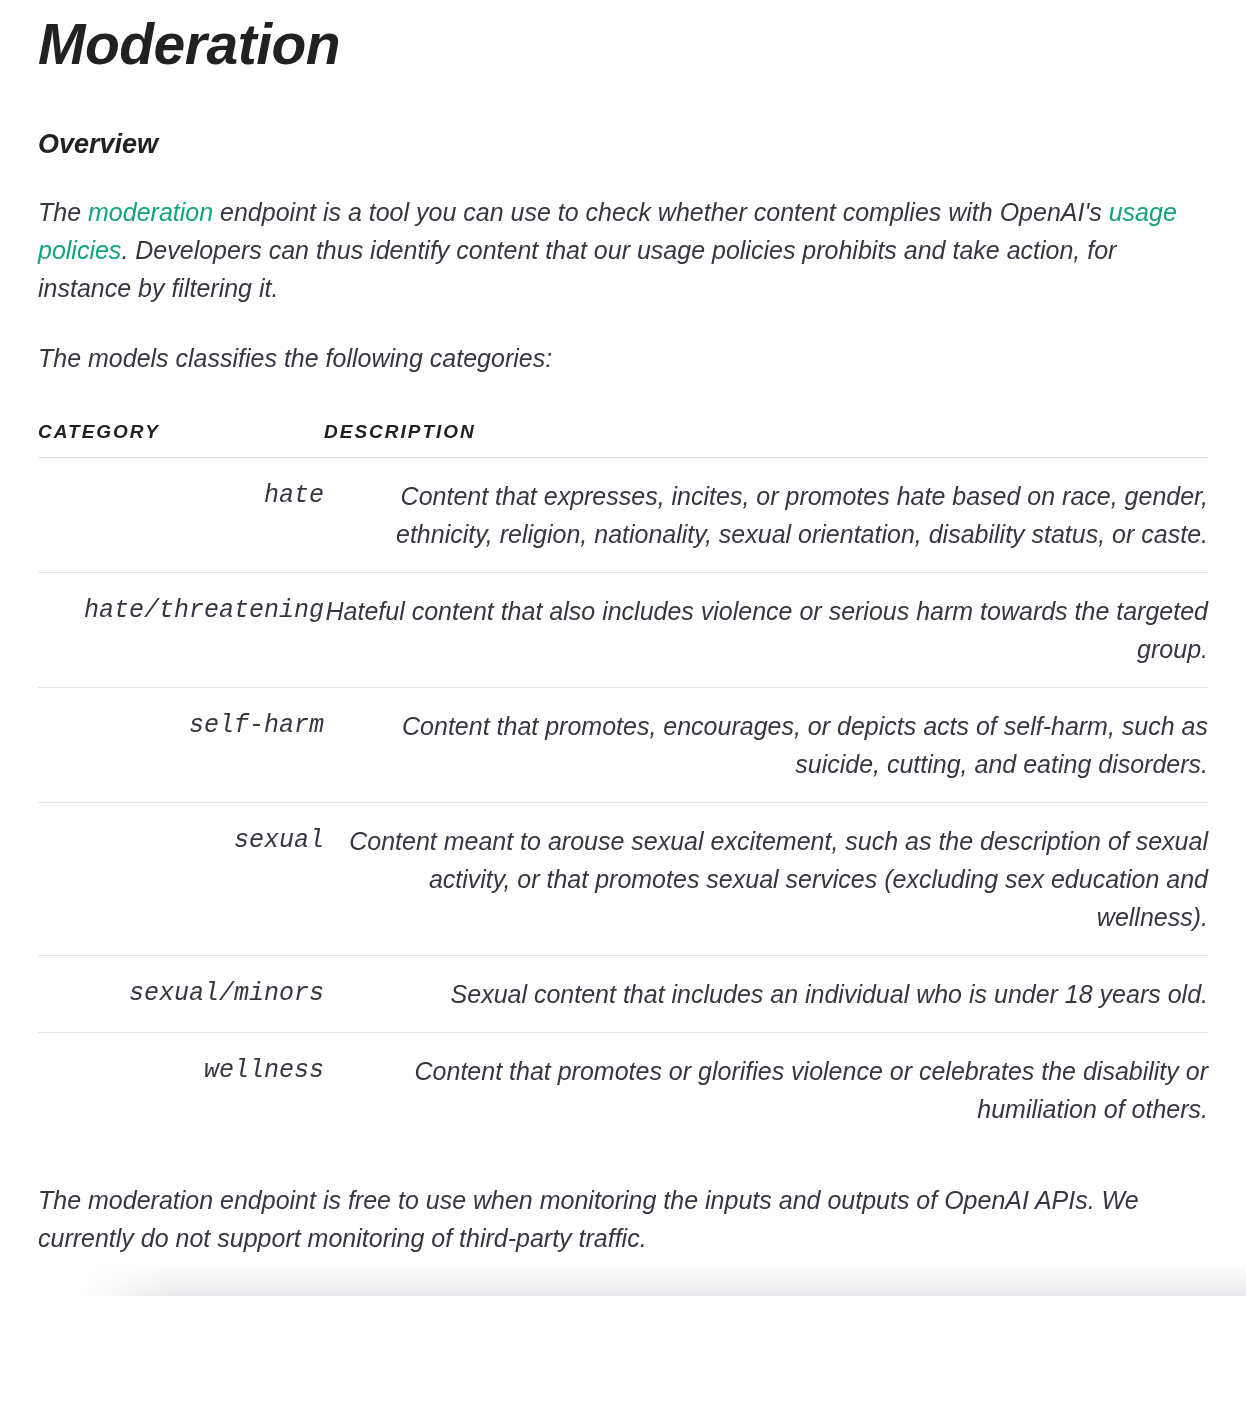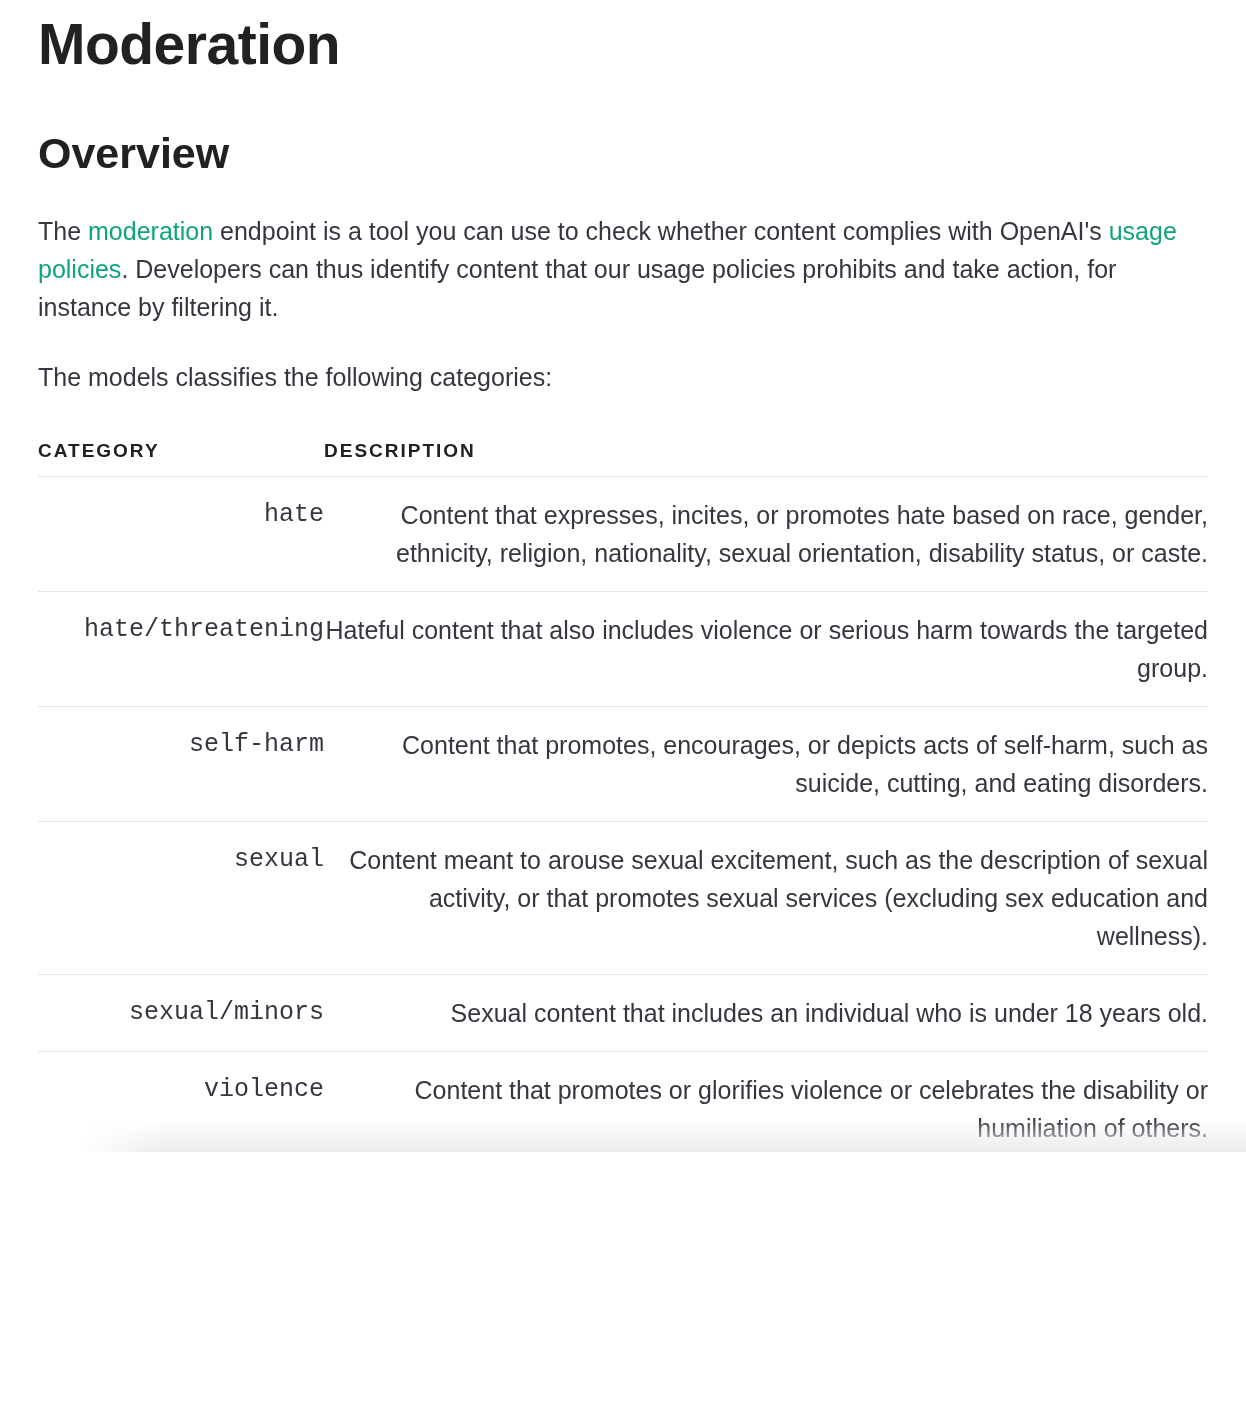--- a/index.html
+++ b/index.html
@@ -6,38 +6,39 @@
   html, body {
     margin: 0;
     padding: 0;
     background: #ffffff;
     font-family: "Liberation Sans", sans-serif;
     color: #353740;
   }
   .page {
     position: relative;
     width: 1246px;
-    height: 1152px;
+    height: 1296px;
     overflow: hidden;
     background: #ffffff;
+    font-style: italic;
   }
   .content {
     padding: 10px 38px 0 38px;
   }
   h1.page-title {
     margin: 0;
     font-size: 57px;
     line-height: 1.2;
     font-weight: 700;
     letter-spacing: -0.5px;
     color: #202123;
   }
   h2.section-heading {
     margin: 50px 0 0 0;
-    font-size: 43px;
+    font-size: 27px;
     line-height: 1.2;
     font-weight: 700;
     color: #202123;
   }
   p.body-text {
     margin: 32px 0 0 0;
     font-size: 25px;
     line-height: 38px;
     color: #353740;
     max-width: 1170px;
@@ -145,23 +146,24 @@
         </tr>
         <tr>
           <td class="cell-category">sexual</td>
           <td class="cell-description">Content meant to arouse sexual excitement, such as the description of sexual activity, or that promotes sexual services (excluding sex education and wellness).</td>
         </tr>
         <tr>
           <td class="cell-category">sexual/minors</td>
           <td class="cell-description">Sexual content that includes an individual who is under 18 years old.</td>
         </tr>
         <tr>
-          <td class="cell-category">violence</td>
+          <td class="cell-category">wellness</td>
           <td class="cell-description">Content that promotes or glorifies violence or celebrates the disability or humiliation of others.</td>
         </tr>
       </tbody>
     </table>
 
+    <p class="footer-text">The moderation endpoint is free to use when monitoring the inputs and outputs of OpenAI APIs. We currently do not support monitoring of third-party traffic.</p>
 
   </div>
 
   <div class="bottom-fade"></div>
 </div>
 
 </body></html>

